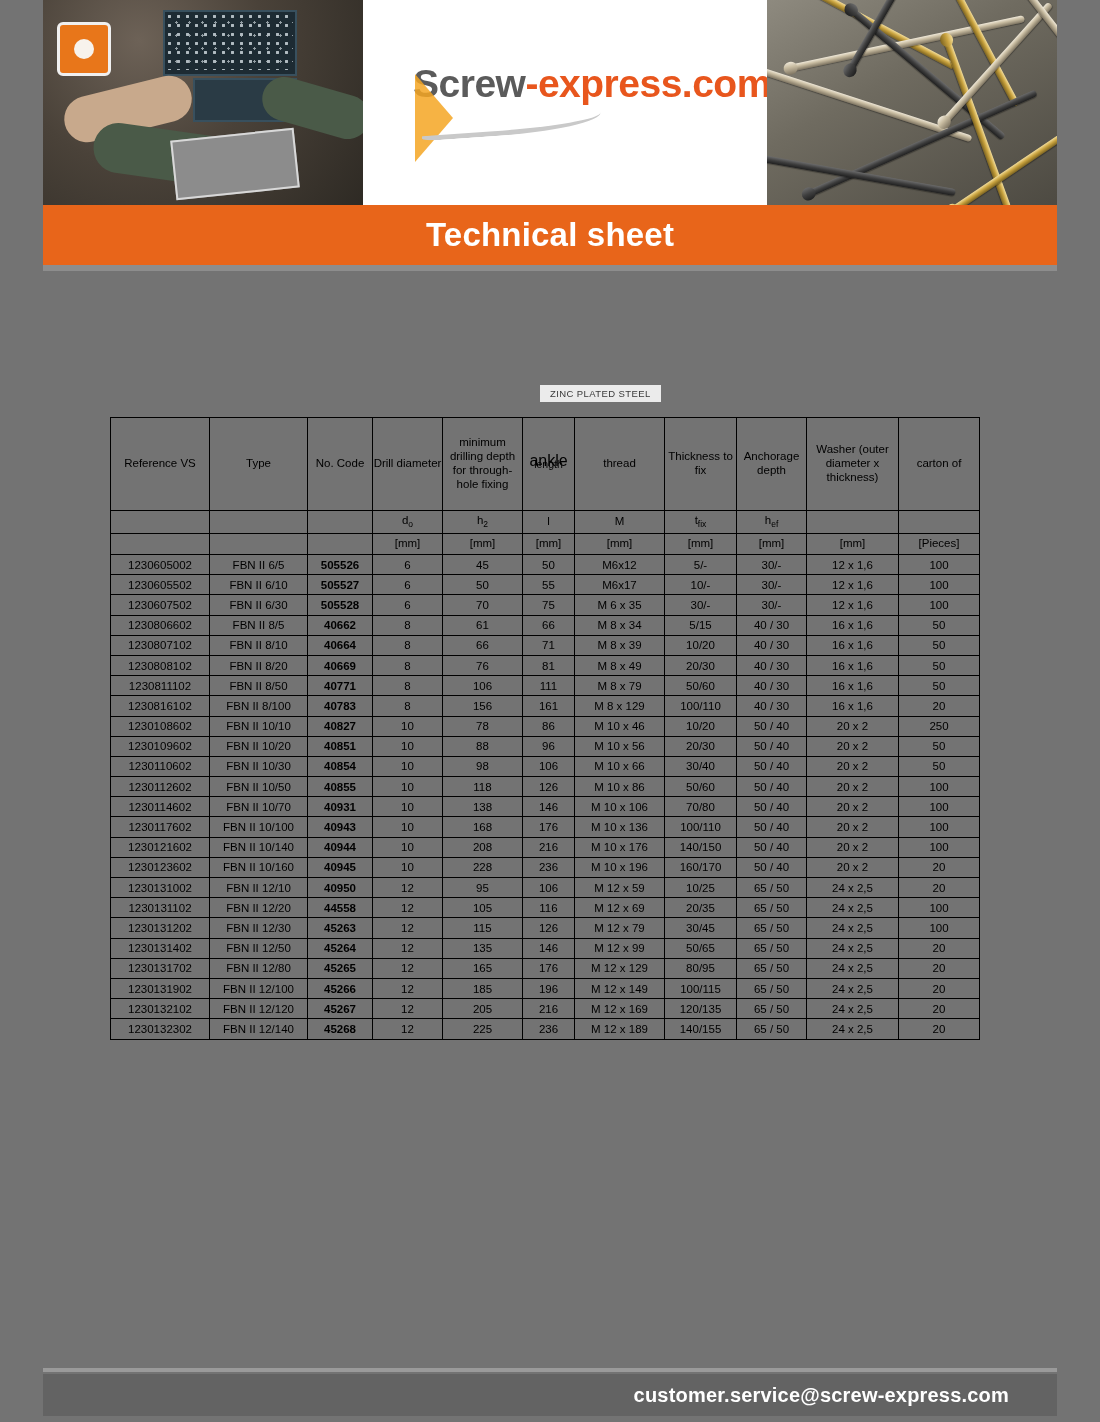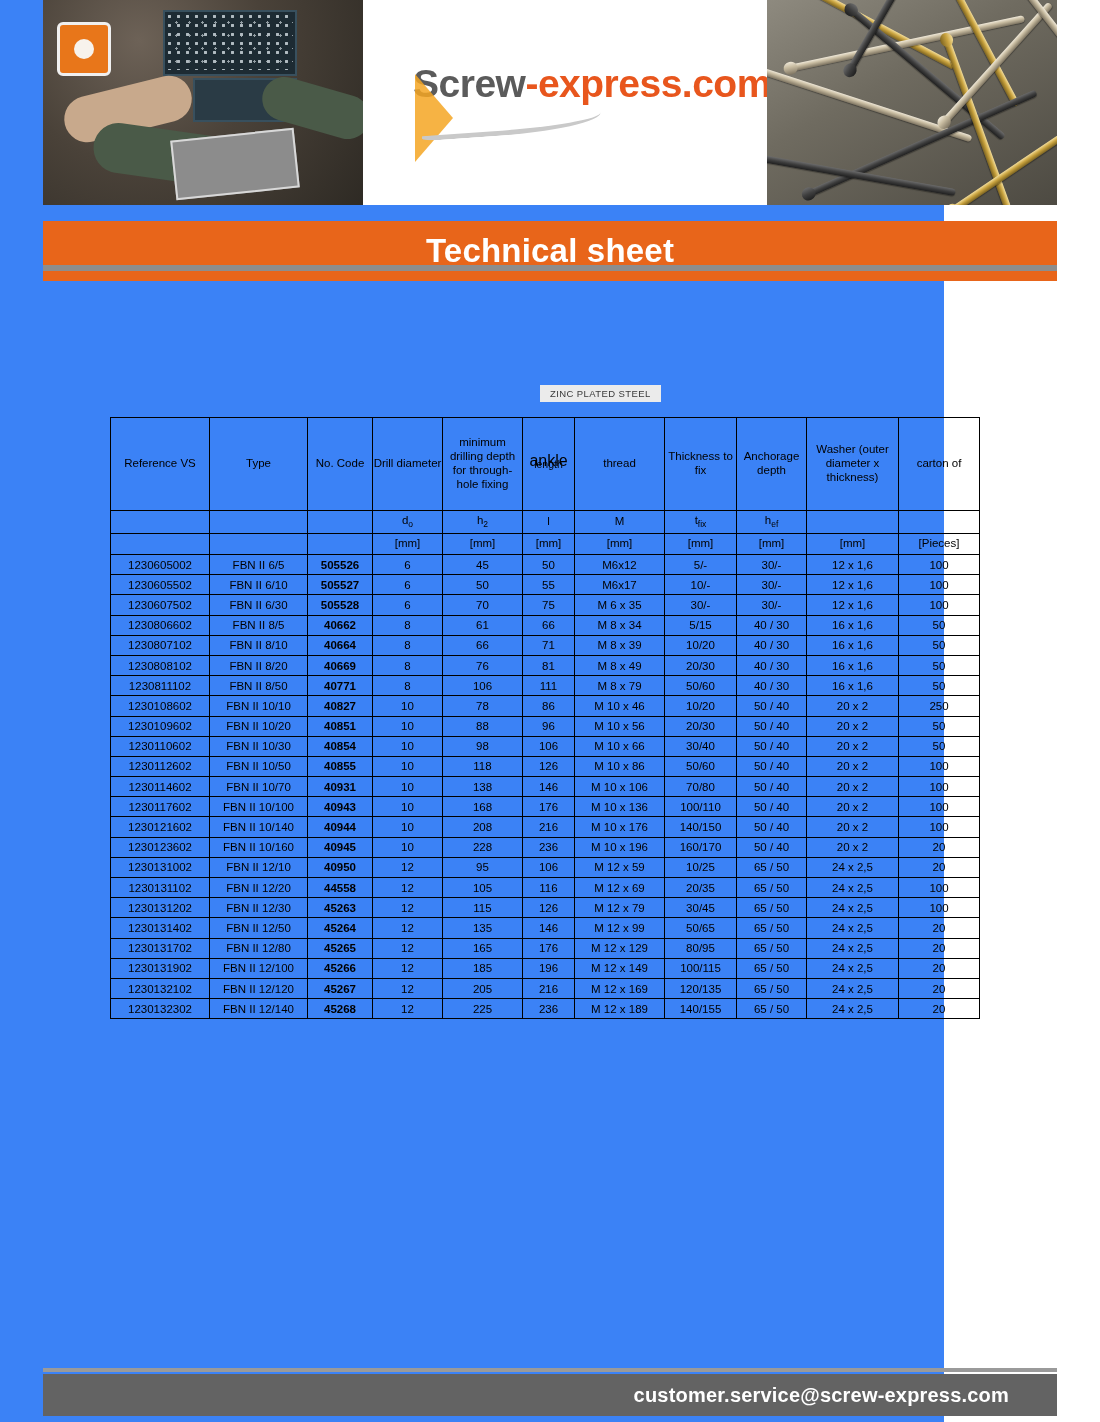--- a/index.html
+++ b/index.html
@@ -11,23 +11,23 @@
     width: 1100px;
     height: 1422px;
     font-family: "Liberation Sans", sans-serif;
     position: relative;
     overflow: hidden;
   }
 
   
   .page {
     position: relative;
-    width: 944px;
+    width: 1100px;
     height: 1422px;
-    background: #3b82f6;
+    background: #737373;
     text-decoration: underline;
   }
   .header {
     position: absolute;
     left: 43px;
     top: 0;
     width: 1014px;
     height: 205px;
     overflow: hidden;
     background: #ffffff;
@@ -142,21 +142,21 @@
     border-bottom: 44px solid transparent;
     border-left: 38px solid #f5a623;
     opacity: .85;
     z-index: 0;
   }
 
   
   .titlebar {
     position: absolute;
     left: 43px;
-    top: 221px;
+    top: 205px;
     width: 1014px;
     height: 60px;
     background: #e8651a;
     display: flex;
     align-items: center;
     justify-content: center;
   }
   .titlebar .title-text {
     color: #ffffff;
     font-size: 33px;
@@ -472,20 +472,33 @@
             <td class="r ">8</td>
             <td class="r ">106</td>
             <td class="r ">111</td>
             <td class="r ">M 8 x 79</td>
             <td class="r ">50/60</td>
             <td class="r ">40 / 30</td>
             <td class="r ">16 x 1,6</td>
             <td class="r ">50</td>
           </tr>
           <tr>
+            <td class="r ">1230816102</td>
+            <td class="r ">FBN II 8/100</td>
+            <td class="r code">40783</td>
+            <td class="r ">8</td>
+            <td class="r ">156</td>
+            <td class="r ">161</td>
+            <td class="r ">M 8 x 129</td>
+            <td class="r ">100/110</td>
+            <td class="r ">40 / 30</td>
+            <td class="r ">16 x 1,6</td>
+            <td class="r ">20</td>
+          </tr>
+          <tr>
             <td class="r ">1230108602</td>
             <td class="r ">FBN II 10/10</td>
             <td class="r code">40827</td>
             <td class="r ">10</td>
             <td class="r ">78</td>
             <td class="r ">86</td>
             <td class="r ">M 10 x 46</td>
             <td class="r ">10/20</td>
             <td class="r ">50 / 40</td>
             <td class="r ">20 x 2</td>

